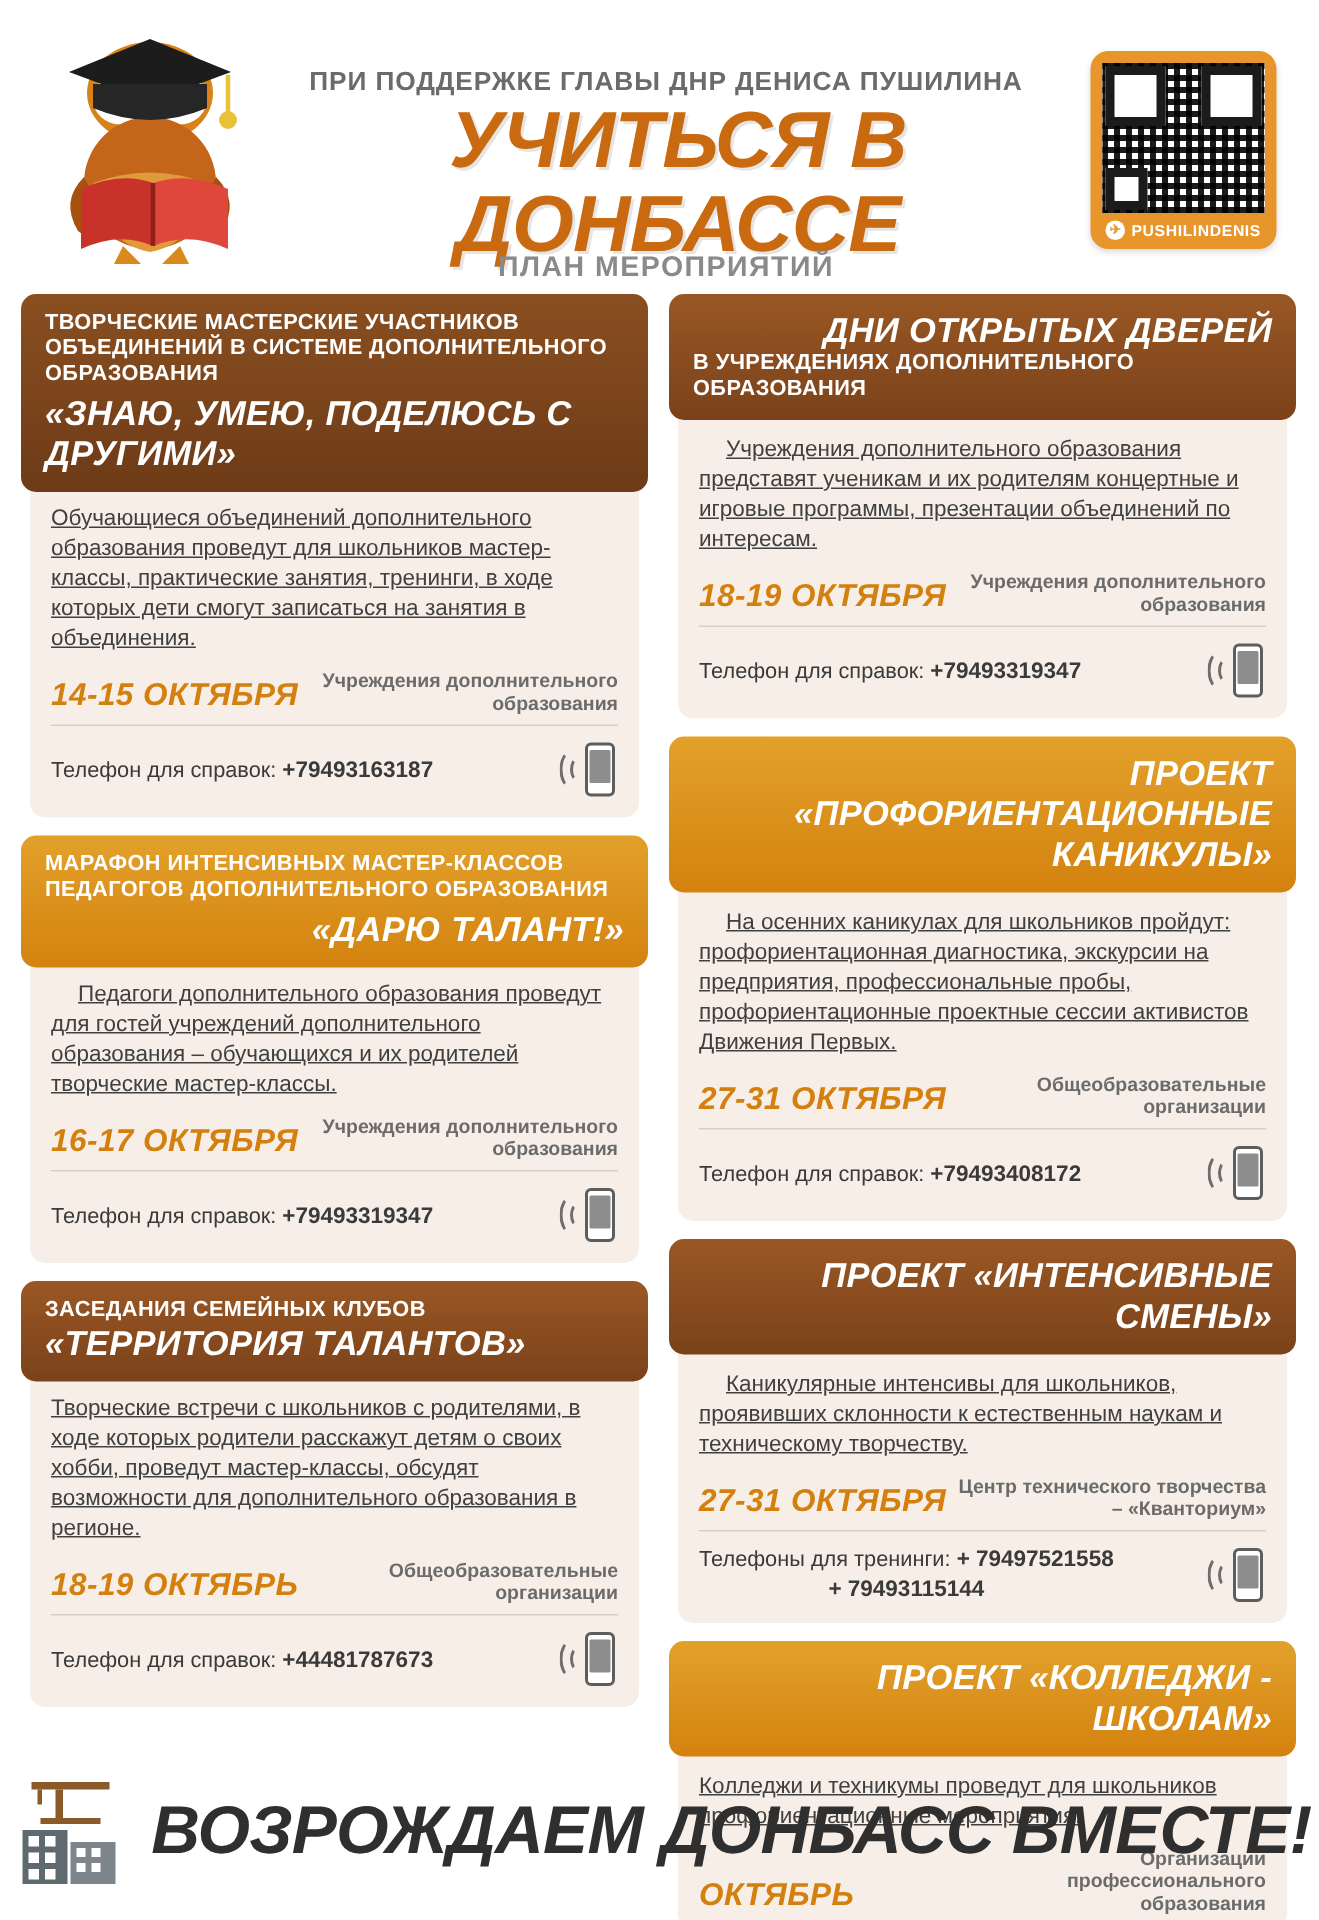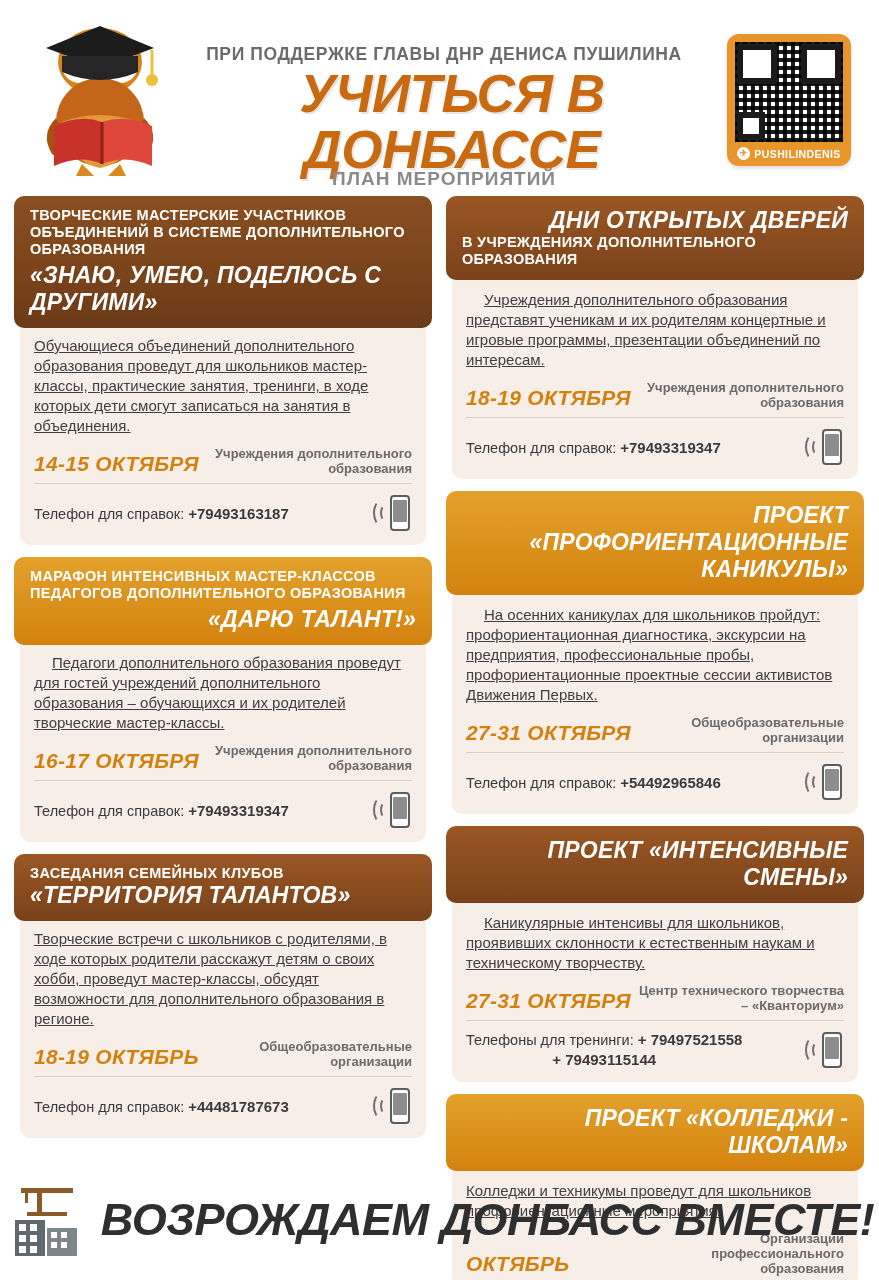--- a/index.html
+++ b/index.html
@@ -433,21 +433,21 @@
         </div>
         <div class="card-body pad-t">
           <div class="body-text indent">На осенних каникулах для школьников пройдут: профориентационная диагностика, экскурсии на предприятия, профессиональные пробы, профориентационные проектные сессии активистов Движения Первых.</div>
           <div class="meta-row">
             <div class="date">27-31 ОКТЯБРЯ</div>
             <div class="venue">Общеобразовательные организации</div>
           </div>
           <div class="phone-row">
             <div class="phone-text">
               <span>Телефон для справок:</span>
-              <b>+54492965846</b>
+              <b>+79493408172</b>
             </div>
             <div class="phone-icon">
               <span class="w2"></span>
                 <span class="w1"></span>
                 <span class="dev"></span>
                 <span class="scr"></span>
             </div>
           </div>
         </div>
       </div>

